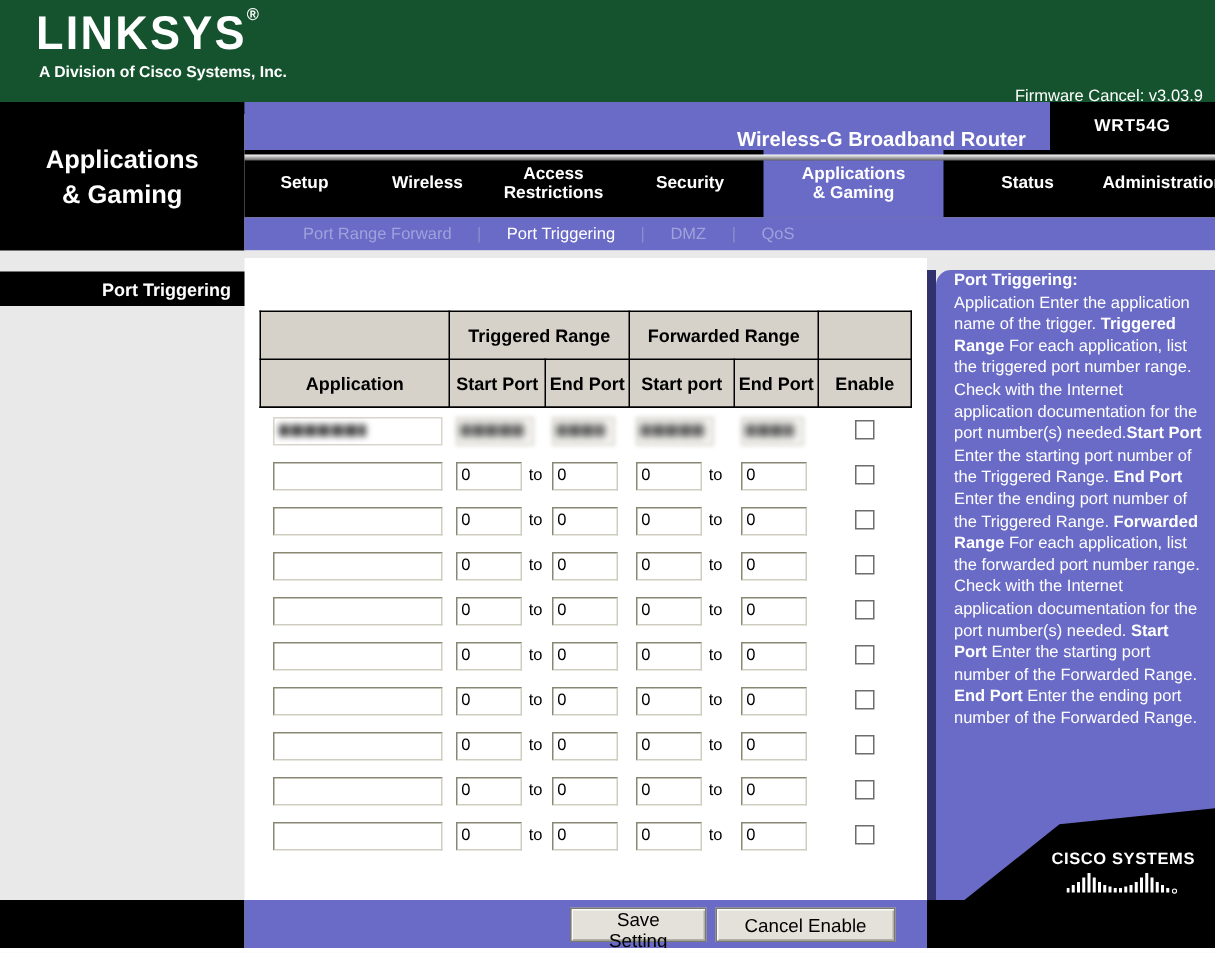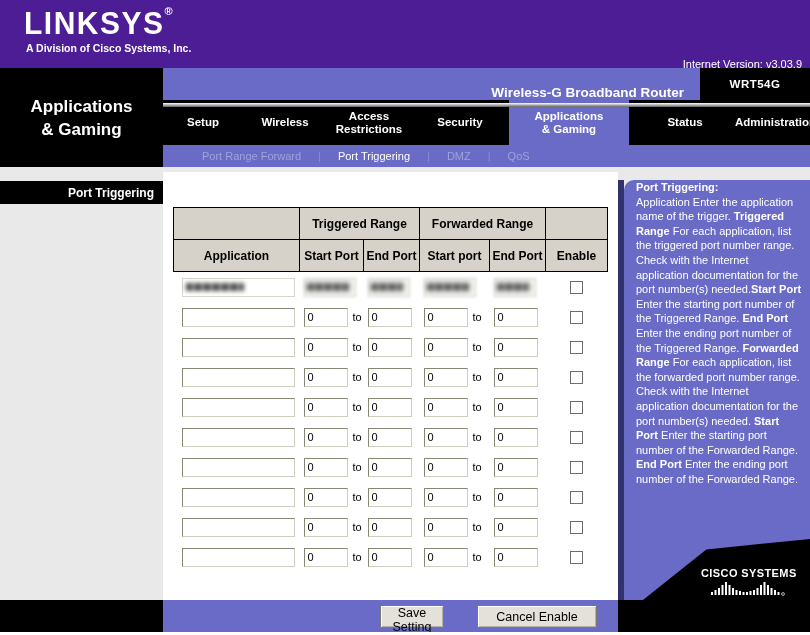--- a/index.html
+++ b/index.html
@@ -1,20 +1,20 @@
 <!DOCTYPE html>
 <html><head>
 <meta charset="utf-8">
 <style>
   html,body{margin:0;padding:0;background:#fff;}
   .page{position:relative;width:810px;height:635px;background:#fff;overflow:hidden;
         font-family:"Liberation Sans",sans-serif;-webkit-font-smoothing:antialiased;}
 
   
-  .top-header{position:absolute;left:0;top:0;width:810px;height:76px;background:#4c1d95;border-bottom:2px solid #15152b;box-sizing:border-box;}
+  .top-header{position:absolute;left:0;top:0;width:810px;height:76px;background:#14532d;border-bottom:2px solid #15152b;box-sizing:border-box;}
   .brand{position:absolute;left:24px;top:5px;color:#fff;font-size:30px;font-weight:900;letter-spacing:1.5px;transform:scaleY(1.05);}
   .brand sup{font-size:11px;font-weight:700;vertical-align:18px;letter-spacing:0;}
   .division{position:absolute;left:26px;top:42px;color:#fff;font-size:10.5px;font-weight:700;}
   .firmware{position:absolute;right:8px;bottom:4px;color:#fff;font-size:11px;}
 
   
   .title-block{position:absolute;left:0;top:68px;width:163px;height:100px;background:#000;color:#fff;
                display:flex;align-items:center;justify-content:center;}
   .title-block div{font-size:17px;font-weight:700;text-align:center;line-height:23px;white-space:pre-line;}
 
@@ -81,37 +81,37 @@
 
   
   .bottom-black{position:absolute;left:0;top:600px;width:163px;height:32px;background:#000;}
   .bottom-bar{position:absolute;left:163px;top:600px;width:455px;height:32px;background:#6A6BC6;}
   .black-corner{position:absolute;left:618px;top:535px;width:192px;height:97px;background:#000;
                 clip-path:polygon(13% 67%, 46% 15%, 100% 4%, 100% 100%, 0 100%, 0 67%);}
   .bottom-white{position:absolute;left:0;top:632px;width:810px;height:3px;background:#fff;}
   .btn{position:absolute;top:605px;height:23px;background:#E4E1DA;border:1px solid #7a7a72;
        box-shadow:inset 1px 1px 0 #fbfbf8, inset -1px -1px 0 #b3b0a6;
        font-size:12.5px;color:#000;padding:0 10px;font-family:"Liberation Sans",sans-serif;cursor:pointer;}
-  .btn-save{left:380px;width:64px;}
+  .btn-save{left:380px;width:91px;}
   .btn-cancel{left:477px;width:120px;}
 
   
   .cisco{position:absolute;right:13px;top:32px;width:96px;text-align:left;color:#fff;}
   .cisco-text{font-size:11px;font-weight:700;letter-spacing:.4px;white-space:nowrap;}
   .cisco svg{display:block;margin:2px auto 0;}
 </style>
 </head>
 <body>
 
 <div class="page">
 
   <div class="top-header">
     <div class="brand"><span>LINKSYS</span><sup>®</sup></div>
     <div class="division">A Division of Cisco Systems, Inc.</div>
-    <div class="firmware">Internet Version: v3.03.9</div>
+    <div class="firmware">Firmware Cancel: v3.03.9</div>
   </div>
 
   <div class="title-block">
     <div>Applications
 &amp; Gaming</div>
   </div>
 
   <div class="router-bar">
     <span>Wireless-G Broadband Router</span>
   </div>

